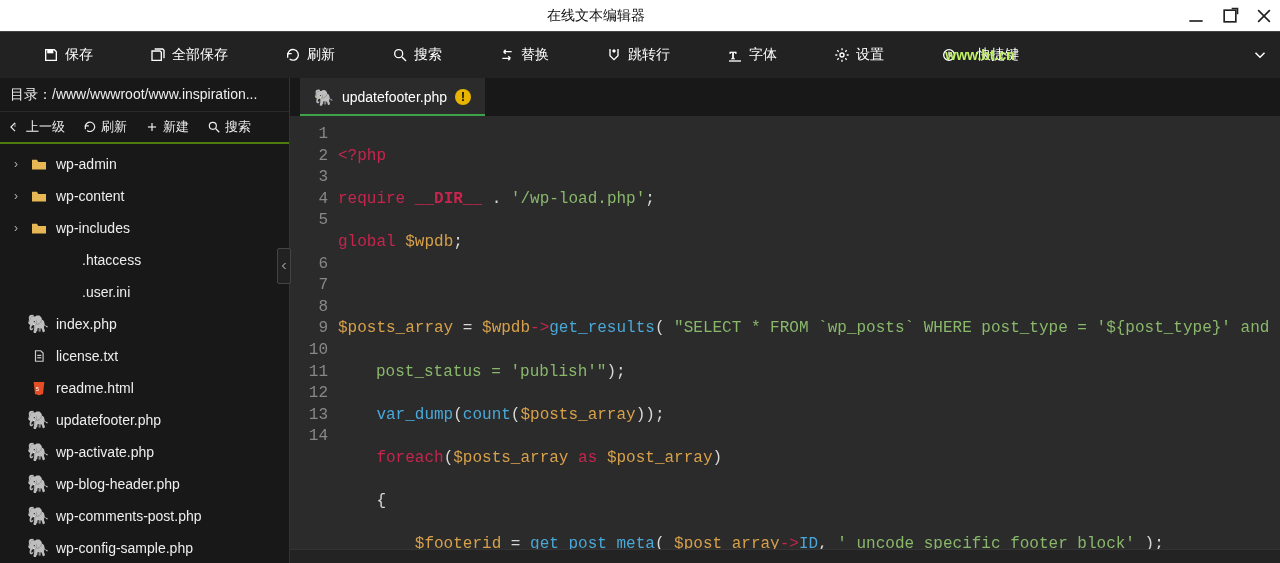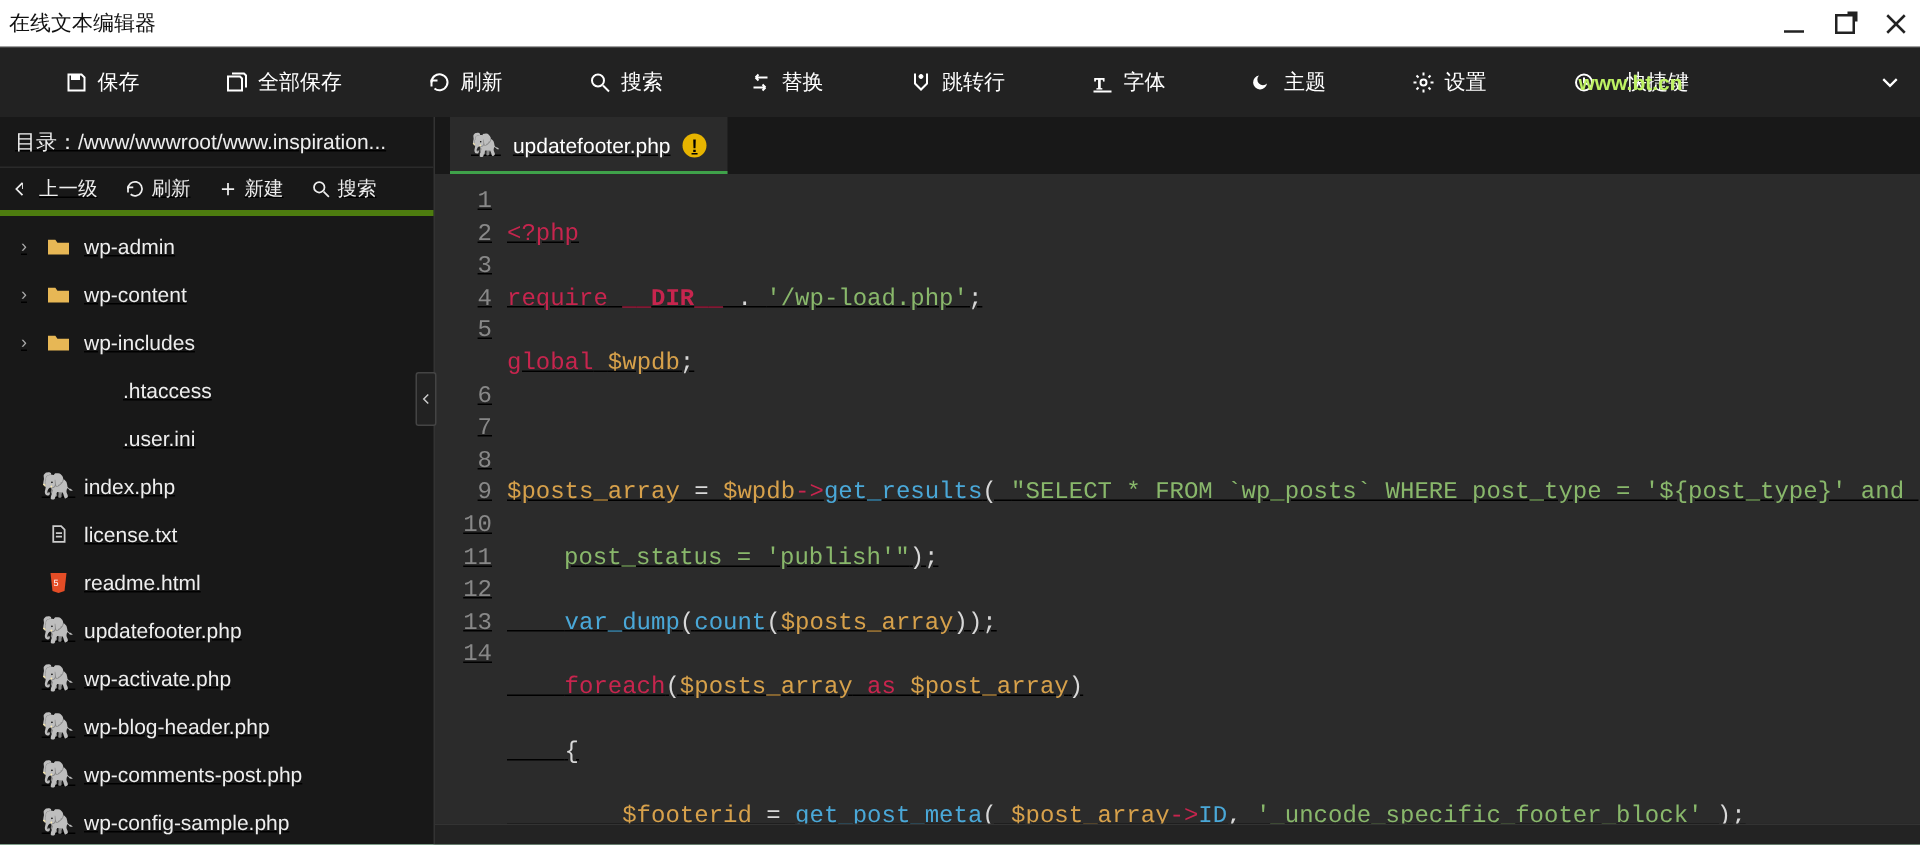--- a/index.html
+++ b/index.html
@@ -2,21 +2,21 @@
 <html><head>
 <meta charset="utf-8">
 <style>
   * { box-sizing: border-box; margin: 0; padding: 0; }
   html, body { width: 1280px; height: 563px; overflow: hidden; font-family: "Microsoft YaHei", "Segoe UI", sans-serif; background: #fff; }
   
   .titlebar {
     height: 32px; background: #fff; display: flex; align-items: center;
     padding: 0 6px; border-bottom: 1px solid #444;
   }
-  .titlebar .title { font-size: 14px; color: #111; flex: 1; }
+  .titlebar .title { font-size: 14px; color: #111; flex: 1; text-align: center; }
   .titlebar .winbtns { display: flex; gap: 14px; }
   .titlebar .winbtns svg { width: 20px; height: 20px; stroke: #222; stroke-width: 2; fill: none; cursor: pointer; }
   
   .toolbar {
     height: 46px; background: #222; display: flex; align-items: stretch;
   }
   .tool {
     display: flex; align-items: center; gap: 6px; padding: 0 14px;
     color: #fff; font-size: 14px; cursor: pointer; position: relative; margin-left: 29px;
   }
@@ -24,34 +24,34 @@
   .toolbar .spacer { flex: 1; }
   .toolbar .chevron-down {
     width: 40px; display:flex; align-items:center; justify-content:center; cursor:pointer;
   }
   .watermark {
     position: absolute; left:0; right:0; top:0; bottom:0; pointer-events:none;
     color:#bef264; font-weight:bold; font-size:14px; display:flex;
     align-items:center; justify-content:center; white-space:nowrap;
   }
   
-  .main { display: flex; height: calc(563px - 32px - 46px); background: #22c55e; text-decoration: underline; }
+  .main { display: flex; height: calc(563px - 32px - 46px); background: #ef4444; }
   
   .sidebar {
     width: 290px; background: #181818; color: #ddd; display:flex; flex-direction:column;
     border-right: 1px solid #333; position: relative;
   }
   .path-row {
     height: 34px; display:flex; align-items:center; padding: 0 10px;
     border-bottom: 1px solid #2a2a2a; font-size: 14px; color: #eee;
     white-space: nowrap; overflow: hidden; text-overflow: ellipsis;
   }
   .sidebar-toolbar {
     height: 32px; display:flex; align-items:center; gap: 18px; padding: 0 8px;
-    border-bottom: 4px solid #4d7c0f; font-size: 13px; color:#eee;
+    border-bottom: 2px solid #4d7c0f; font-size: 13px; color:#eee;
   }
   .sbtn { display:flex; align-items:center; gap:4px; cursor:pointer; }
   .sbtn svg { width:14px; height:14px; fill:#eee; stroke:#eee; }
   .filetree { flex:1; overflow:hidden; padding: 4px 0; }
   .file-row {
     display:flex; align-items:center; height: 32px; padding-left: 10px;
     font-size: 14px; color: #eee; cursor: pointer; gap: 8px;
   }
   .file-row .chev { width:12px; text-align:center; color:#aaa; font-size:12px; }
   .file-row .ficon { width:18px; height:18px; display:flex; align-items:center; justify-content:center; }
@@ -172,26 +172,20 @@
         <circle cx="12" cy="6" r="2" fill="#fff"></circle>
       </svg>
     <span>跳转行</span>
   </div>
   <div class="tool">
     <svg viewBox="0 0 24 24">
         <text x="4" y="18" font-size="16" fill="#fff" font-family="serif">T</text>
         <line x1="3" y1="21" x2="21" y2="21" stroke-width="2"></line>
       </svg>
     <span>字体</span>
-  </div>
-  <div class="tool">
-    <svg viewBox="0 0 24 24">
-        <path d="M8 5a7 7 0 1 0 8 8 5 5 0 0 1-8-8z" fill="#fff" stroke="none"></path>
-      </svg>
-    <span>主题</span>
   </div>
   <div class="tool">
     <svg viewBox="0 0 24 24">
         <circle cx="12" cy="12" r="3" fill="none" stroke-width="2"></circle>
         <path d="M12 2v3M12 19v3M2 12h3M19 12h3M5 5l2 2M17 17l2 2M19 5l-2 2M7 17l-2 2" stroke-width="2"></path>
       </svg>
     <span>设置</span>
   </div>
   <div class="tool" style="position:relative;gap:20px;">
     <svg viewBox="0 0 24 24">

